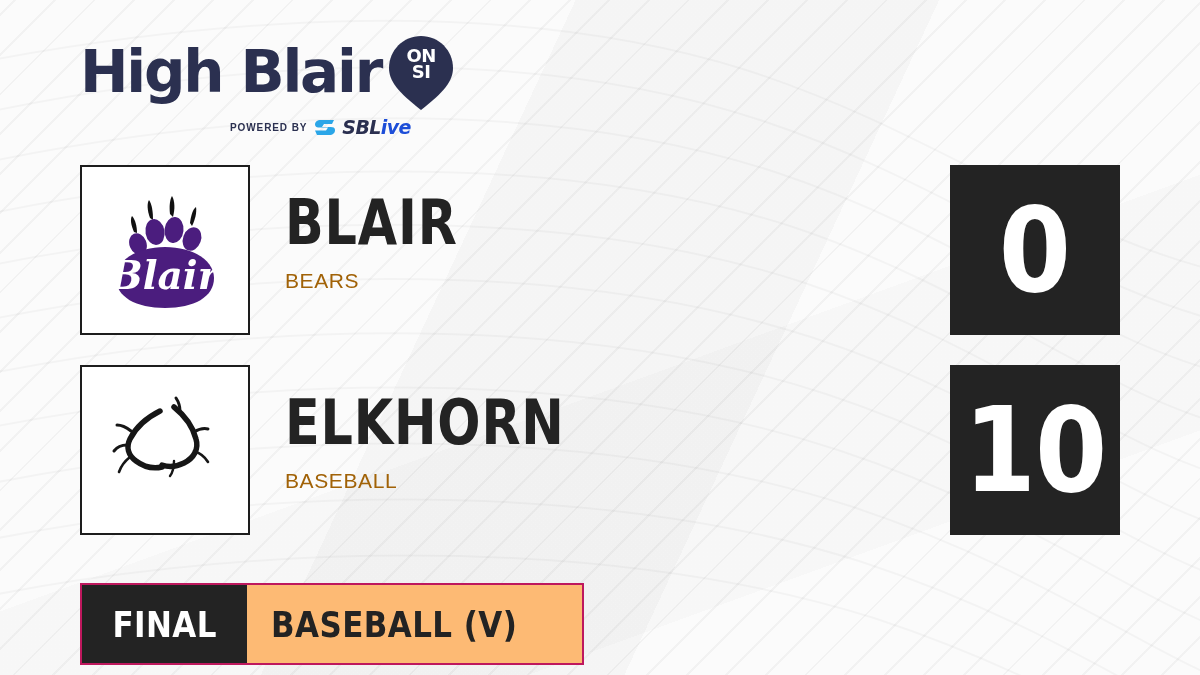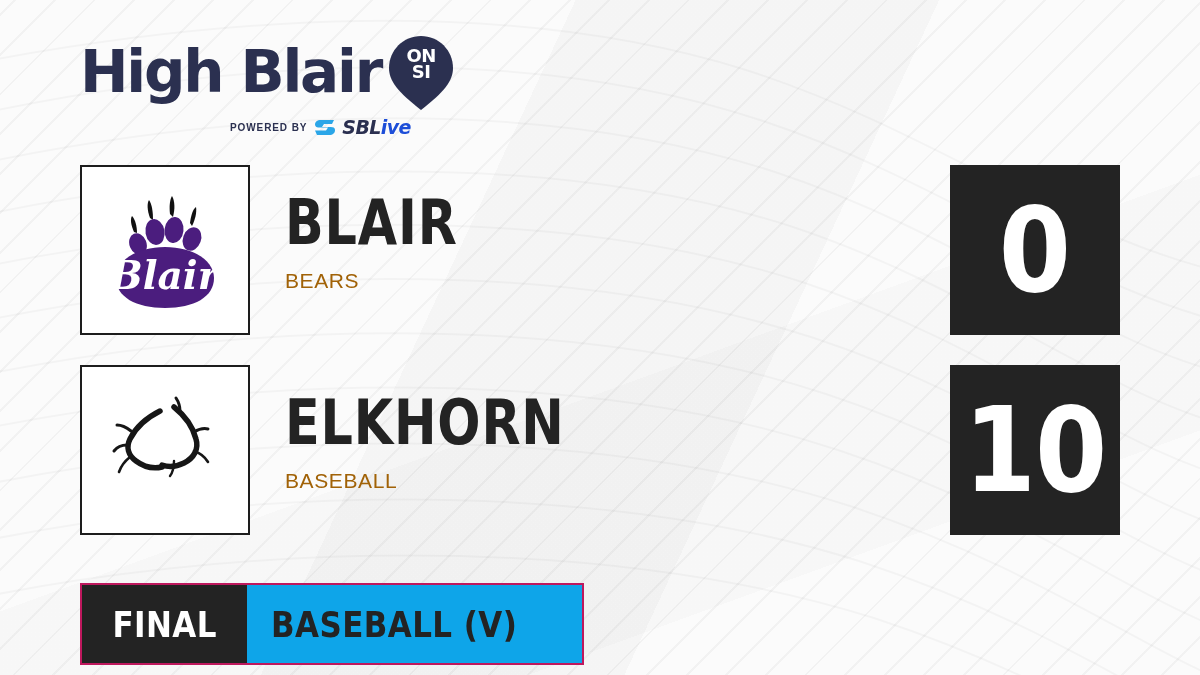--- a/index.html
+++ b/index.html
@@ -177,21 +177,21 @@
   }
   .status-state .txt {
     font-family:"DejaVu Sans", sans-serif;
     font-weight:700;
     font-size:36px;
     letter-spacing:0.5px;
     transform:scaleX(0.86);
   }
 
   .status-sport {
-    background:#0ea5e9;
+    background:#fdba74;
     color:#232323;
     display:flex; align-items:center;
     padding:0 24px;
   }
   .status-sport .txt {
     font-family:"DejaVu Sans", sans-serif;
     font-weight:700;
     font-size:36px;
     letter-spacing:0.5px;
     transform:scaleX(0.86);

